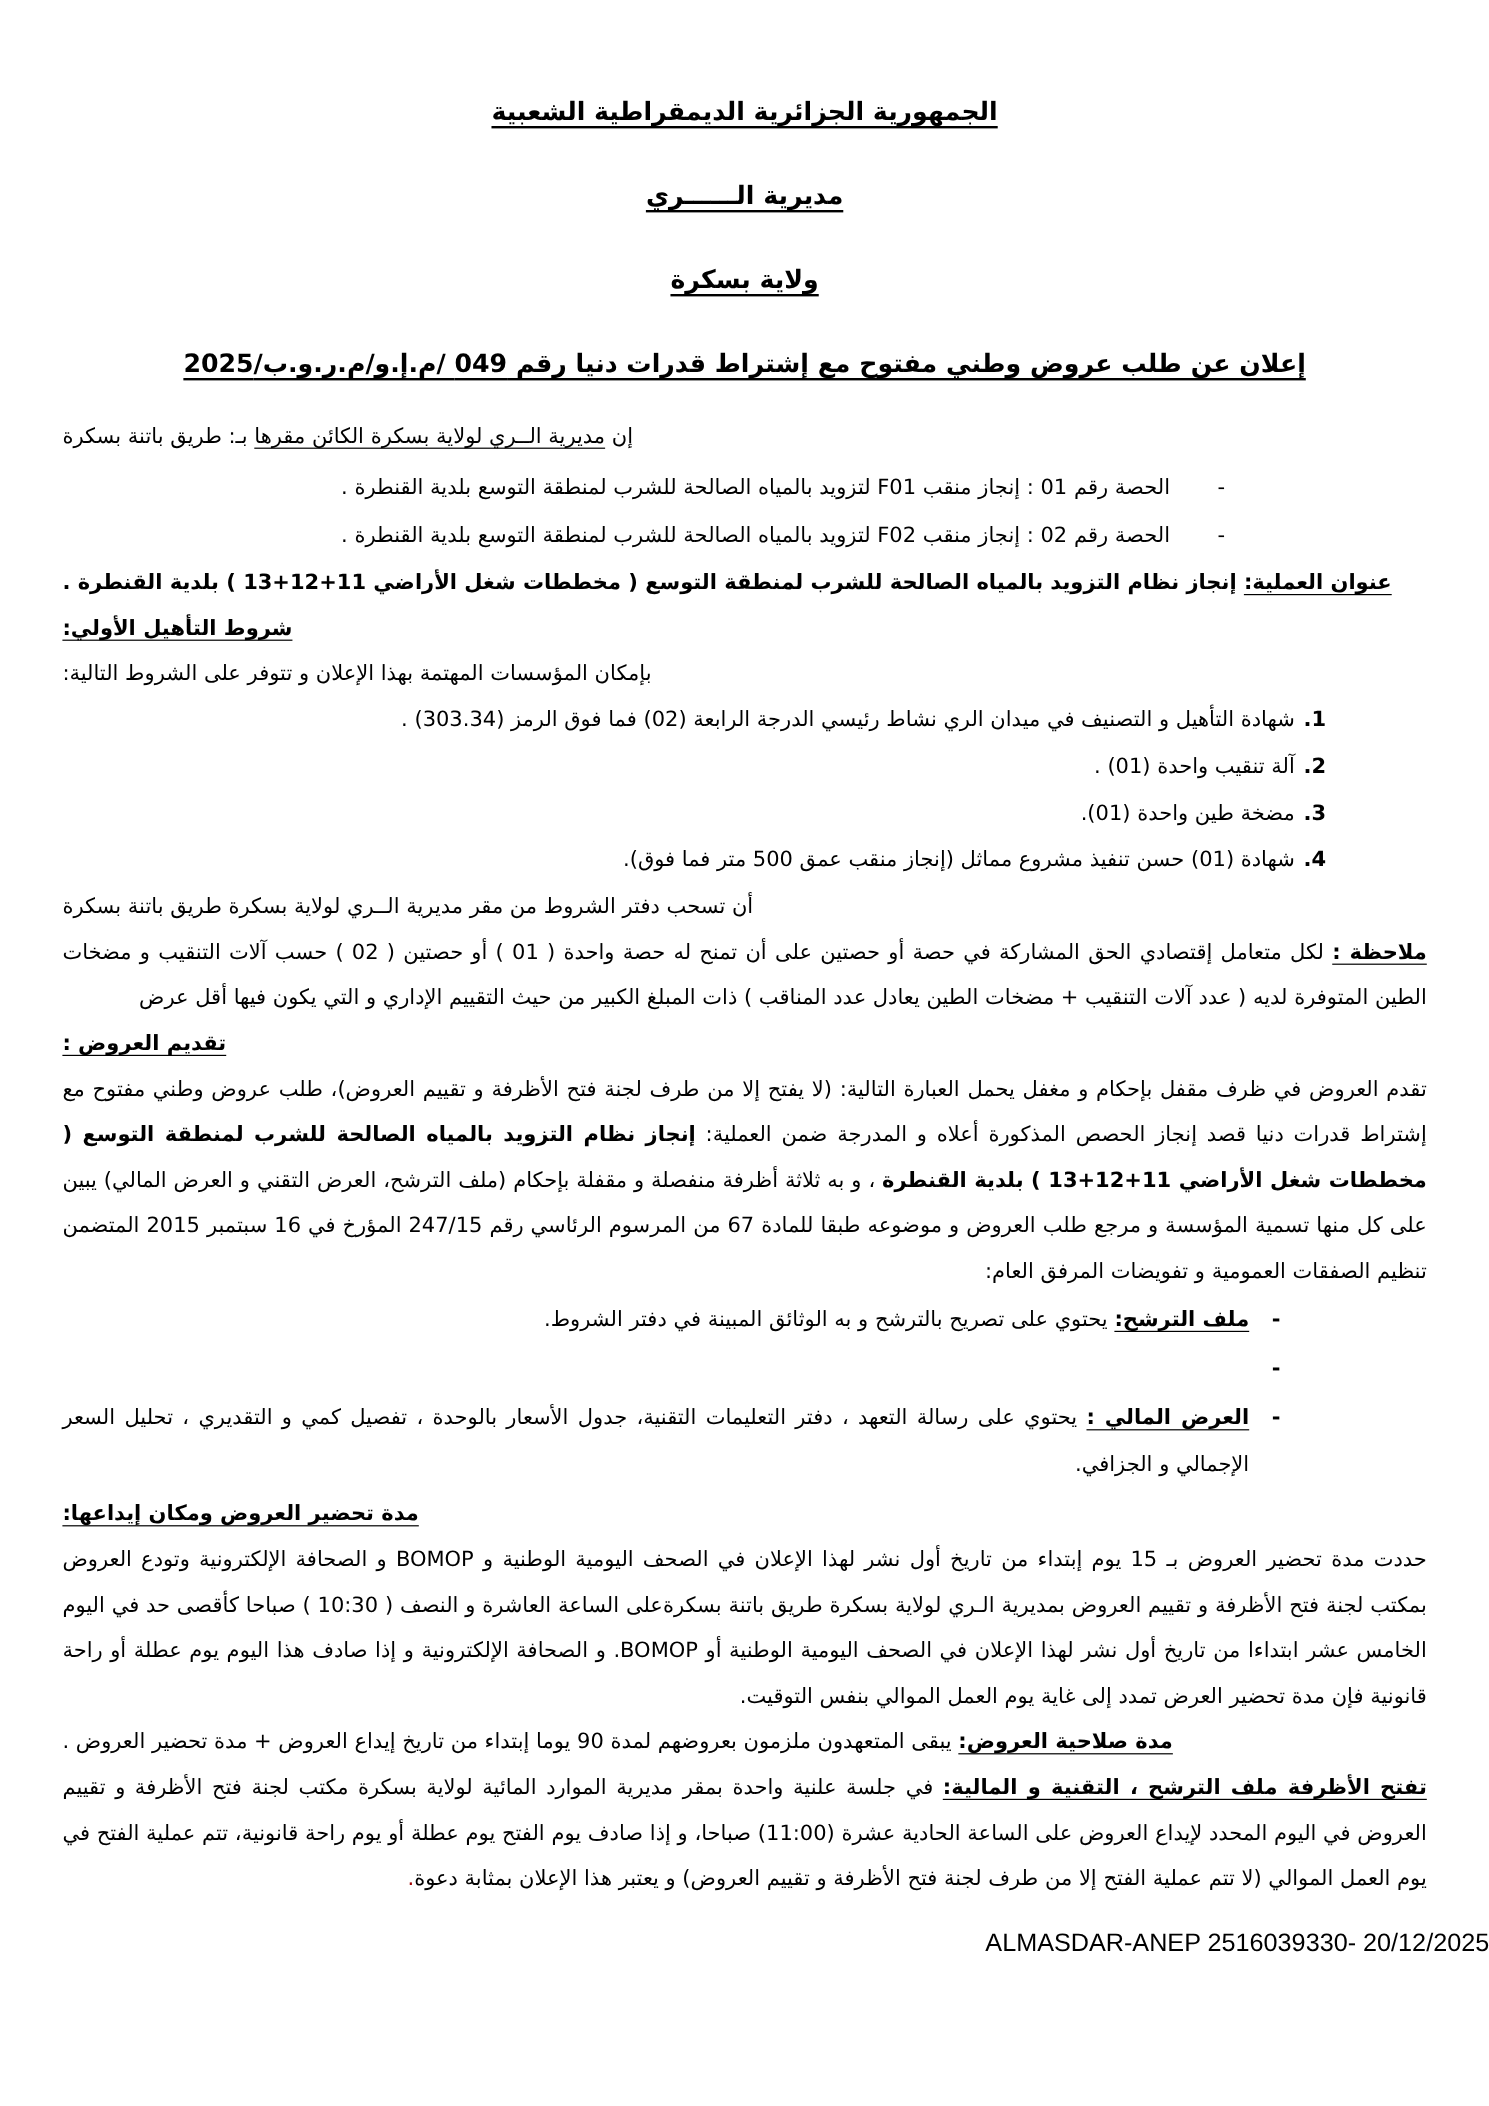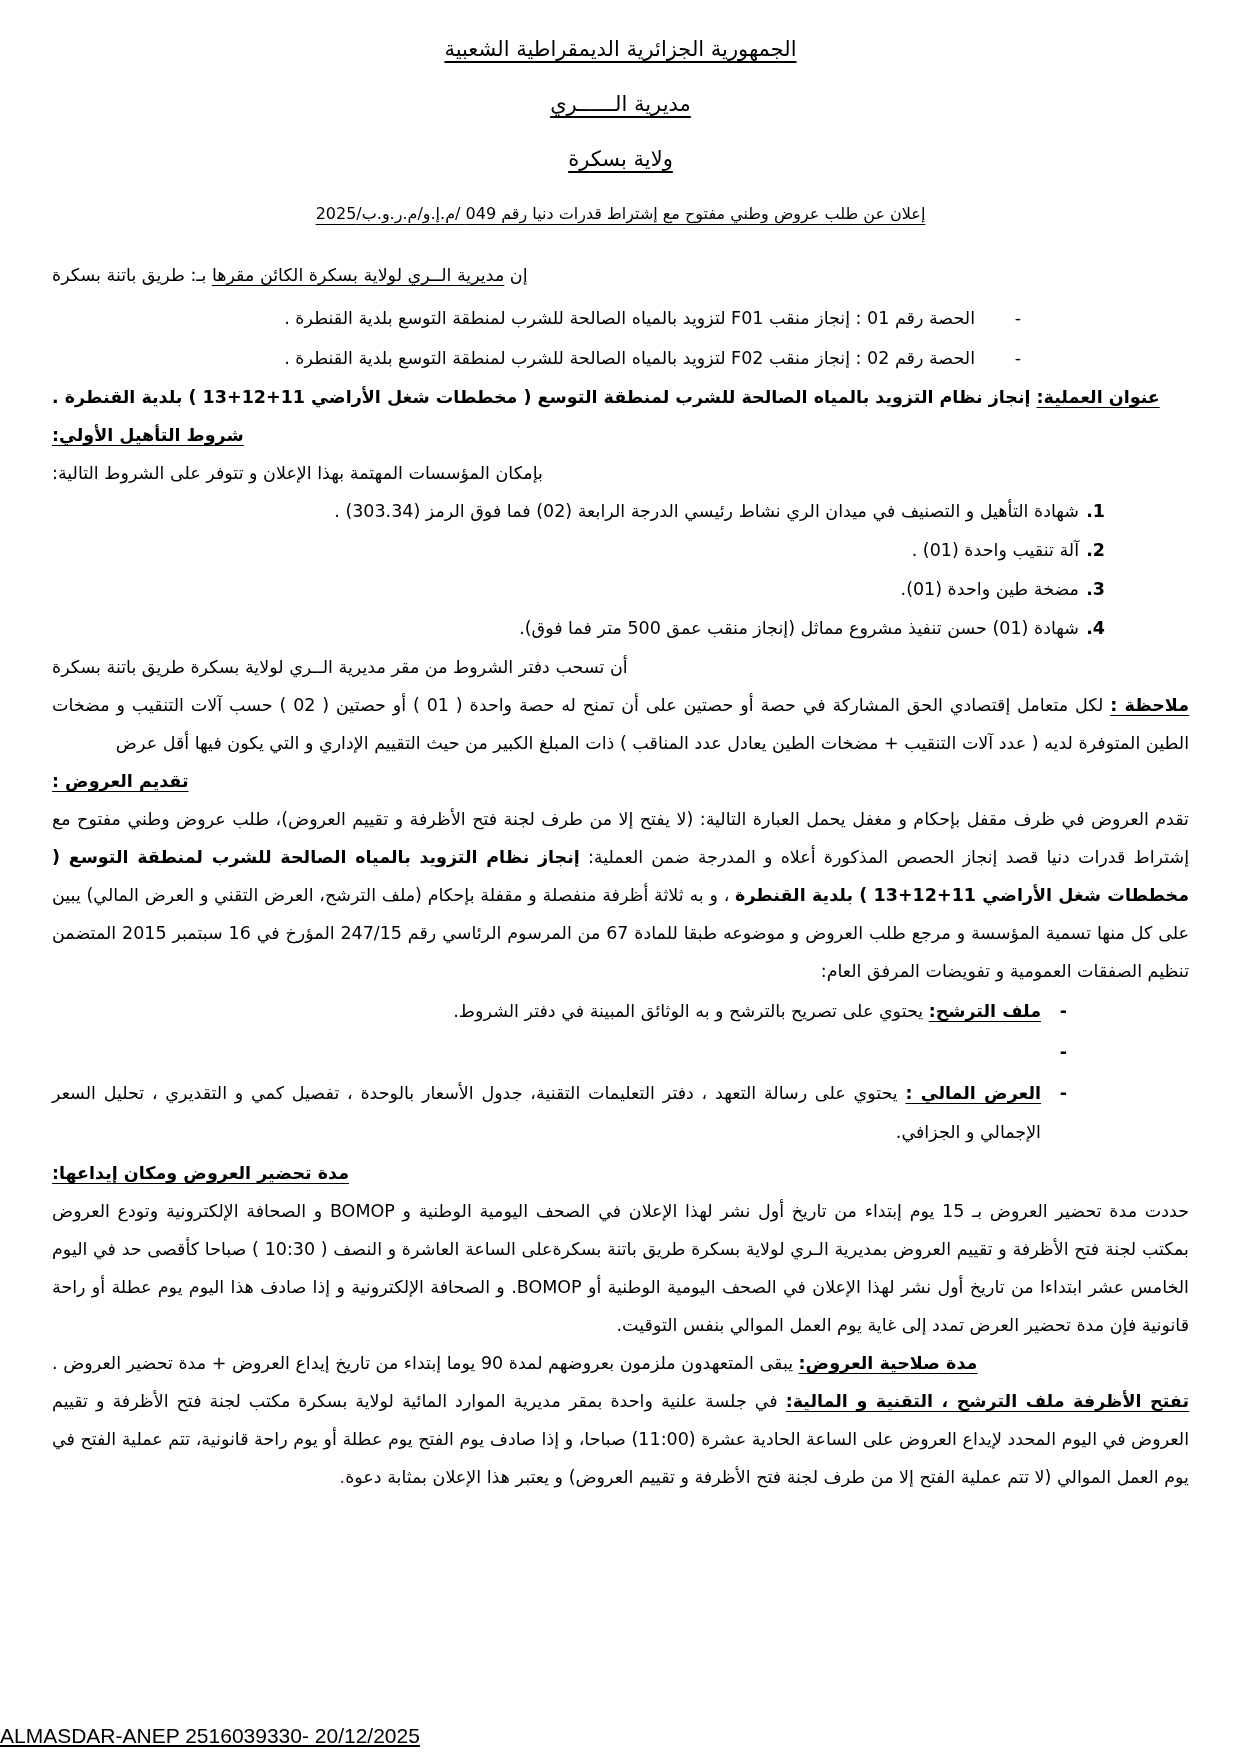--- a/index.html
+++ b/index.html
@@ -10,27 +10,28 @@
     background:#ffffff;
     color:#000;
     font-family:"DejaVu Sans",sans-serif;
     overflow:hidden;
     box-sizing:border-box;
     padding:36px 52px 0 52px;
   }
   .rtl{direction:rtl;unicode-bidi:embed;}
   .center{text-align:center;}
   .hline{
-    font-weight:normal;
+    font-weight:bold;
     font-size:21px;
     line-height:26px;
     margin-bottom:29px;
+    margin-top:44px;
   }
   .hline .ut{text-decoration:underline;text-underline-offset:5px;}
-  .notice-title{font-size:16px;}
+  .notice-title{font-size:21px;}
   .body-line{
     font-size:17.5px;
     line-height:38px;
     text-align:left;
   }
   .just{text-align:justify;text-justify:inter-word;}
   .u{text-decoration:underline;text-underline-offset:4px;}
   .b{font-weight:bold;}
   .indent-md{padding-right:80px;}
   .lot-row{
@@ -55,27 +56,26 @@
     margin-bottom:2px;
   }
   .env-row .marker{flex:0 0 26px;font-weight:bold;}
   .env-row .env-text{flex:1;text-align:justify;}
   .spacer-sm{height:4px;}
   .spacer-xs{height:2px;}
   .red{color:#a00000;}
   .footer{
     position:absolute;
     left:0;right:0;
-    top:1724px;
-    text-align:left;
+    top:1608px;
+    text-align:right;
     direction:ltr;
     font-family:"Liberation Sans",sans-serif;
     font-size:21px;
     color:#000;
-    text-decoration:underline;
   }
 </style>
 </head>
 <body>
 
 <div class="page">
 
   <div class="rtl center hline">
     <span class="ut">الجمهورية الجزائرية الديمقراطية الشعبية</span>
   </div>

